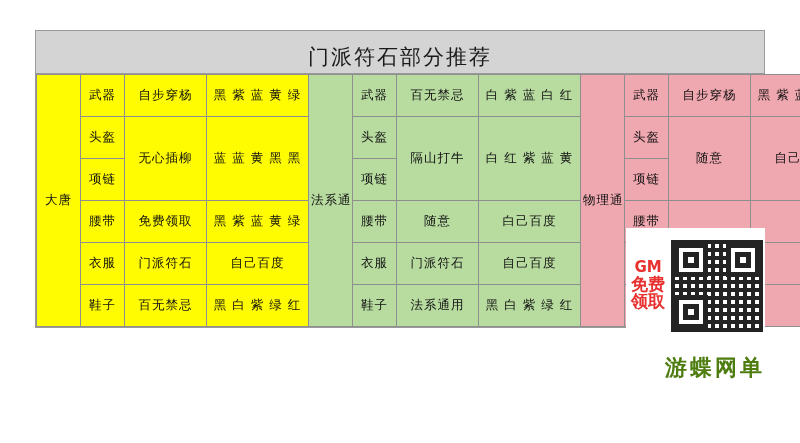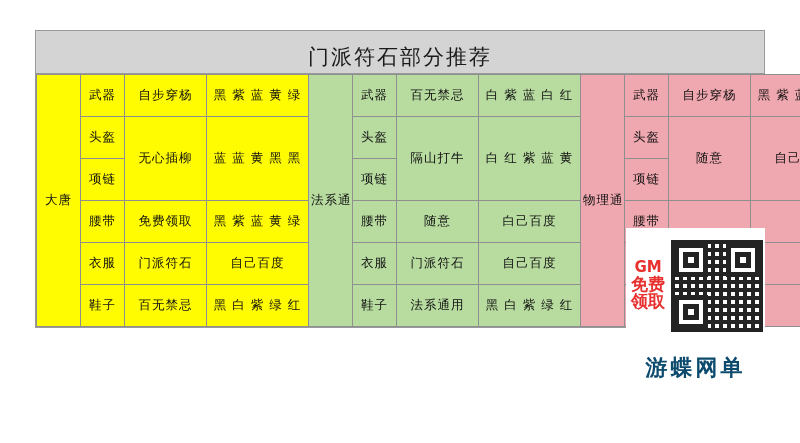--- a/index.html
+++ b/index.html
@@ -128,24 +128,25 @@
     position: absolute;
     left: 626px;
     top: 349px;
     width: 139px;
     height: 70px;
     background: #ffffff;
     text-align: center;
   }
   .wm-brand .b1 {
     font-size: 22px;
-    color: #0c4a6e;
+    color: #4d7c0f;
     font-weight: bold;
     letter-spacing: 3px;
     padding-top: 4px;
+    text-align: right;
   }
   .wm-brand .b2 {
     font-size: 19px;
     color: #c8102e;
     font-weight: bold;
     letter-spacing: 1px;
     padding-top: 2px;
     font-family: "DejaVu Sans", "Liberation Sans", sans-serif;
   }
 </style>

